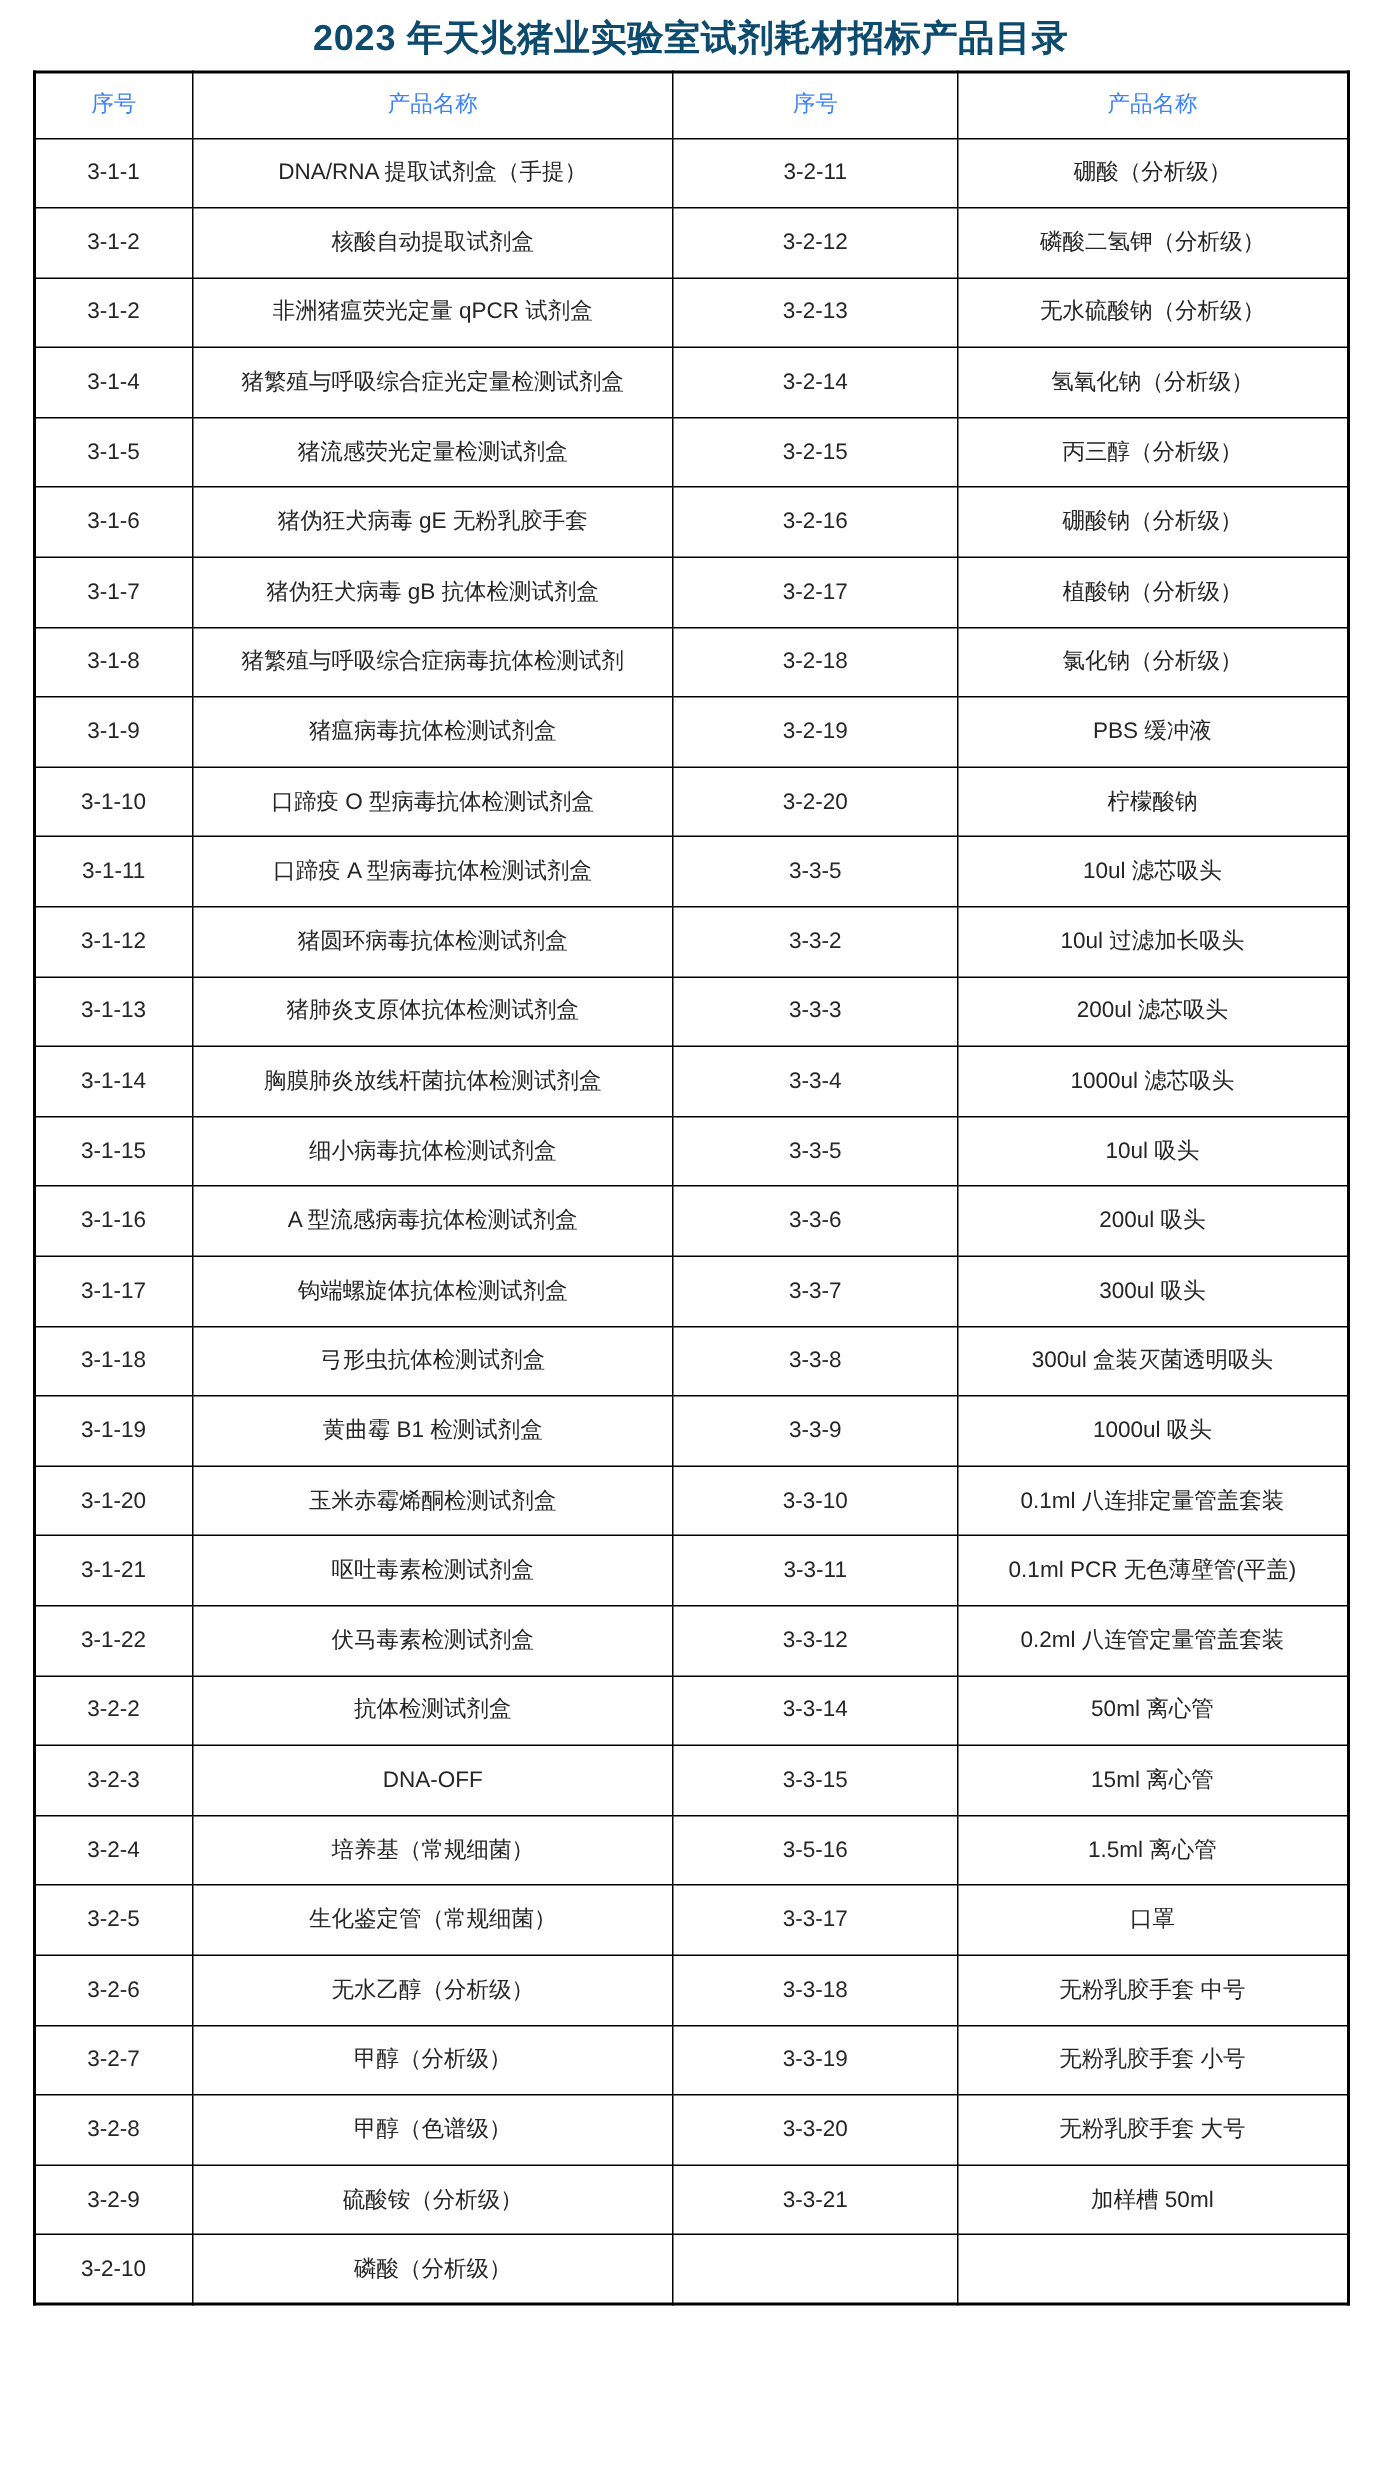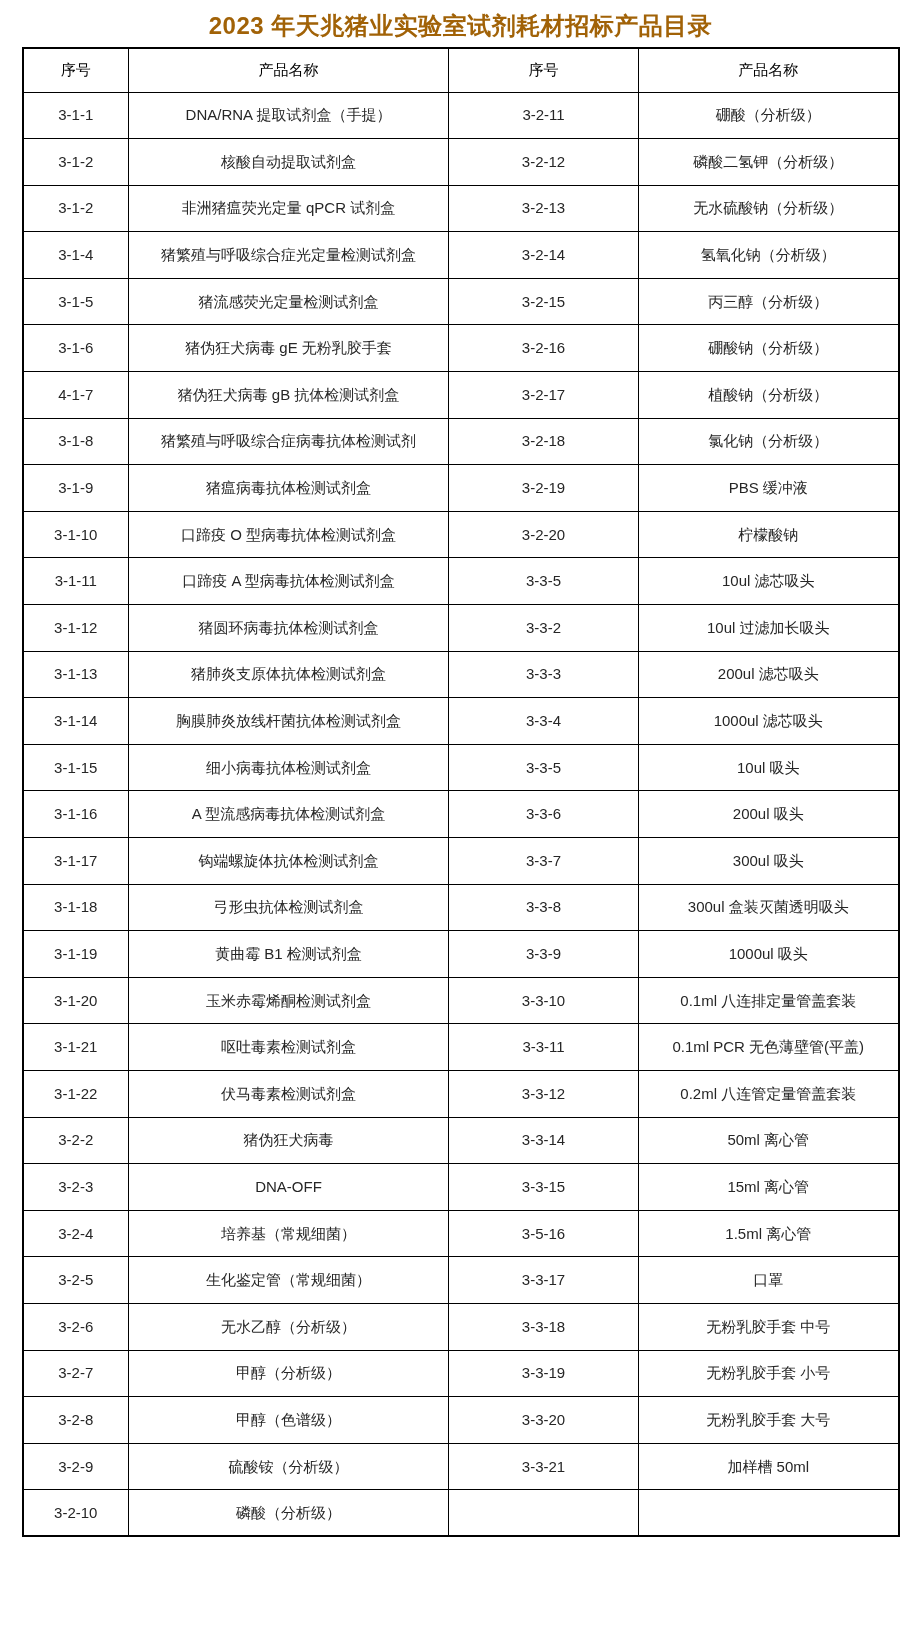--- a/index.html
+++ b/index.html
@@ -21,21 +21,21 @@
     overflow: hidden;
   }
   .doc-title {
     margin: 0;
     padding-top: 9px;
     height: 47px;
     text-align: center;
     font-size: 24px;
     line-height: 34px;
     font-weight: bold;
-    color: #a16207;
+    color: #0c4a6e;
     letter-spacing: 0.5px;
   }
   table.catalog {
     table-layout: fixed;
     border-collapse: collapse;
     width: 876px;
     margin: 0 auto;
     border: 2px solid #000000;
   }
   col.c-serial-l  { width: 106px; }
@@ -49,21 +49,21 @@
     padding: 2px 6px;
     font-size: 15px;
     line-height: 20px;
     color: #262626;
     font-weight: normal;
     overflow: hidden;
     white-space: nowrap;
   }
   .catalog thead th {
     height: 44px;
-    color: #000000;
+    color: #3b82f6;
   }
   .catalog tbody td {
     height: 46.6px;
   }
 </style>
 </head>
 <body>
 
 <div class="page">
   <h1 class="doc-title">2023 年天兆猪业实验室试剂耗材招标产品目录</h1>
@@ -114,21 +114,21 @@
     <td>3-2-15</td>
     <td>丙三醇（分析级）</td>
   </tr>
         <tr>
     <td>3-1-6</td>
     <td>猪伪狂犬病毒 gE 无粉乳胶手套</td>
     <td>3-2-16</td>
     <td>硼酸钠（分析级）</td>
   </tr>
         <tr>
-    <td>4-1-7</td>
+    <td>3-1-7</td>
     <td>猪伪狂犬病毒 gB 抗体检测试剂盒</td>
     <td>3-2-17</td>
     <td>植酸钠（分析级）</td>
   </tr>
         <tr>
     <td>3-1-8</td>
     <td>猪繁殖与呼吸综合症病毒抗体检测试剂</td>
     <td>3-2-18</td>
     <td>氯化钠（分析级）</td>
   </tr>
@@ -211,21 +211,21 @@
     <td>0.1ml PCR 无色薄壁管(平盖)</td>
   </tr>
         <tr>
     <td>3-1-22</td>
     <td>伏马毒素检测试剂盒</td>
     <td>3-3-12</td>
     <td>0.2ml 八连管定量管盖套装</td>
   </tr>
         <tr>
     <td>3-2-2</td>
-    <td>猪伪狂犬病毒</td>
+    <td>抗体检测试剂盒</td>
     <td>3-3-14</td>
     <td>50ml 离心管</td>
   </tr>
         <tr>
     <td>3-2-3</td>
     <td>DNA-OFF</td>
     <td>3-3-15</td>
     <td>15ml 离心管</td>
   </tr>
         <tr>

